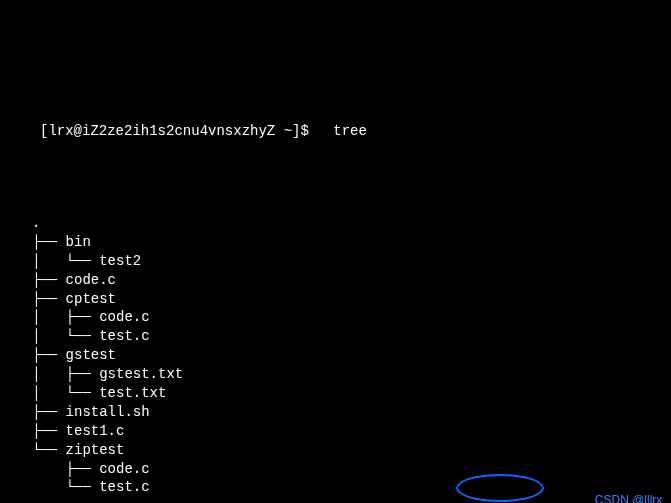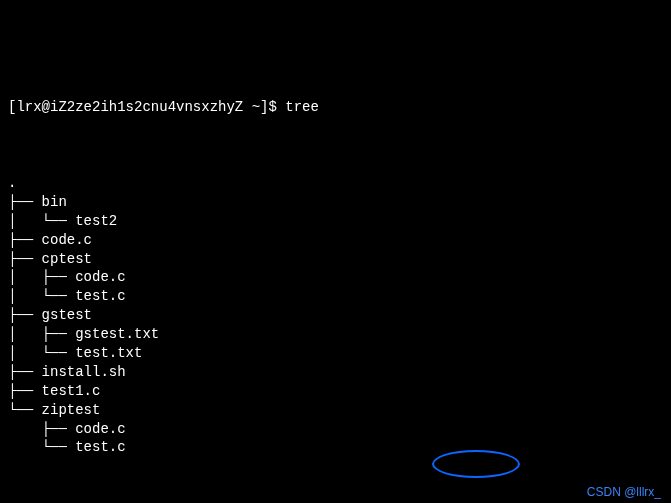--- a/index.html
+++ b/index.html
@@ -1,15 +1,15 @@
 <!DOCTYPE html>
 <html><head>
 <meta charset="utf-8">
 <style>
-  * { margin: 0; padding: 0; box-sizing: border-box; }
+  * { margin: 8px; padding: 0; box-sizing: border-box; }
   body {
     background: #000;
     color: #fff;
     font-family: "Consolas", "Courier New", monospace;
     font-size: 14px;
     line-height: 1.35;
     padding: 4px 8px;
     width: 671px;
     height: 503px;
     position: relative;

